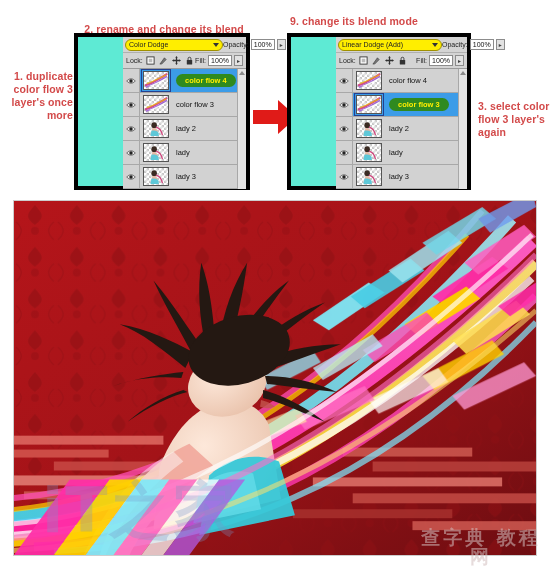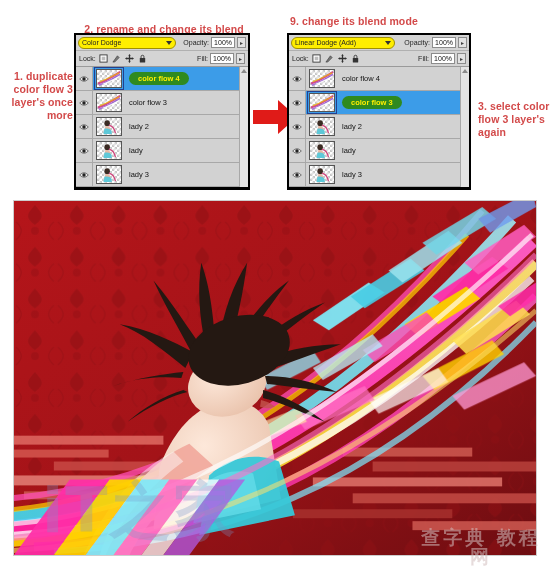--- a/index.html
+++ b/index.html
@@ -21,23 +21,24 @@
     letter-spacing:0.1px;
   }
   #anno-1{left:3px;top:70px;width:70px;text-align:right;}
   #anno-2{left:79px;top:3px;width:170px;text-align:center;margin-top:20px;}
   #anno-3{left:478px;top:100px;width:72px;text-align:left;}
   #anno-4{left:290px;top:15px;width:180px;text-align:left;}
 
   
   .ps-panel{
     position:absolute;
-    background:#000000;
-    border:2px solid #000000;
+    background:#5eead4;
+    border:4px solid #000000;
     box-sizing:border-box;
+    padding-left:45px;
   }
   #panel-left{left:74px;top:33px;width:176px;height:157px;}
   #panel-right{left:287px;top:33px;width:184px;height:157px;}
 
   .ps-row-blend{
     height:16px;
     display:flex;align-items:center;
     padding:0 2px;
     box-sizing:border-box;
     border-bottom:1px solid #b0b0b0;

